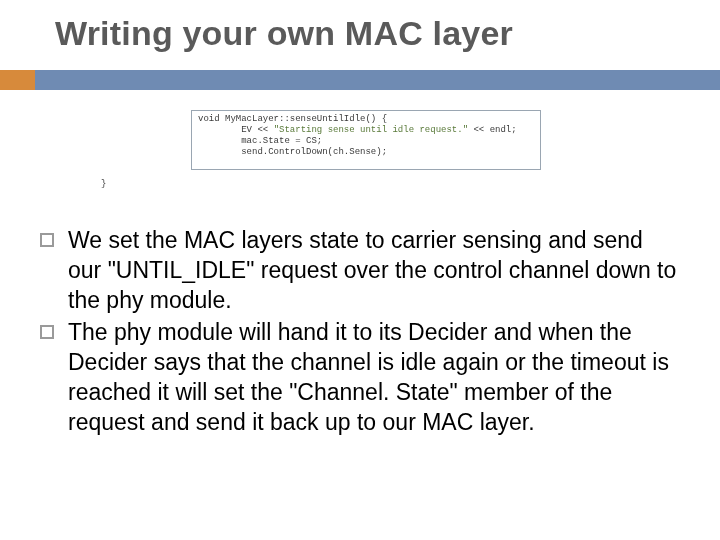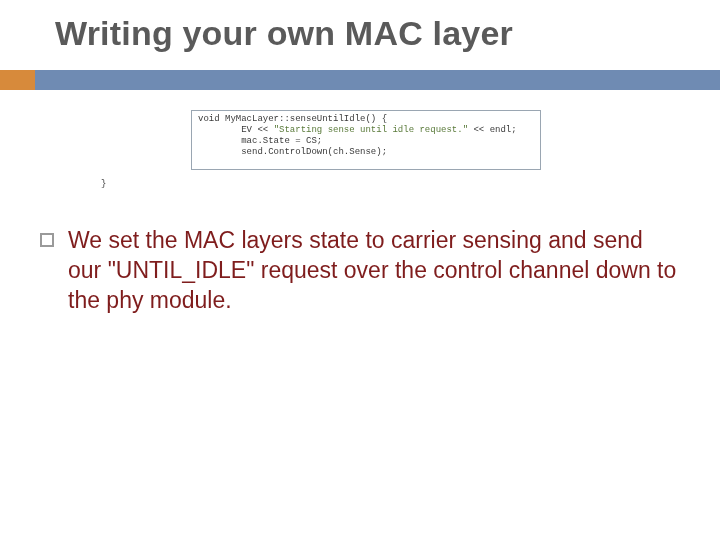--- a/index.html
+++ b/index.html
@@ -71,21 +71,21 @@
     font-size: 9px;
     color: #3a3a3a;
   }
   .body {
     position: absolute;
     left: 40px;
     top: 225px;
     width: 640px;
     font-size: 23px;
     line-height: 30px;
-    color: #7f1d1d;
+    color: #000000;
   }
   .bullet-row {
     display: flex;
     align-items: flex-start;
     margin-bottom: 2px;
   }
   .bullet-marker {
     width: 14px;
     height: 14px;
     border: 2px solid #9a9a9a;
@@ -112,15 +112,19 @@
 
   <div class="code-box"><span class="code-line">void MyMacLayer::senseUntilIdle() {</span><span class="code-line"><span>        EV &lt;&lt; </span><span class="code-str">"Starting sense until idle request."</span><span> &lt;&lt; endl;</span></span><span class="code-line">        mac.State = CS;</span><span class="code-line"></span><span class="code-line">        send.ControlDown(ch.Sense);</span></div>
 
   <div class="stray-brace">}</div>
 
   <div class="body">
     <div class="bullet-row">
       <div class="bullet-marker"></div>
       <div class="bullet-text">We set the MAC layers state to carrier sensing and send our "UNTIL_IDLE" request over the control channel down to the phy module.</div>
     </div>
+    <div class="bullet-row">
+      <div class="bullet-marker"></div>
+      <div class="bullet-text">The phy module will hand it to its Decider and when the Decider says that the channel is idle again or the timeout is reached it will set the "Channel. State" member of the request and send it back up to our MAC layer.</div>
+    </div>
   </div>
 
 </div>
 
 </body></html>

